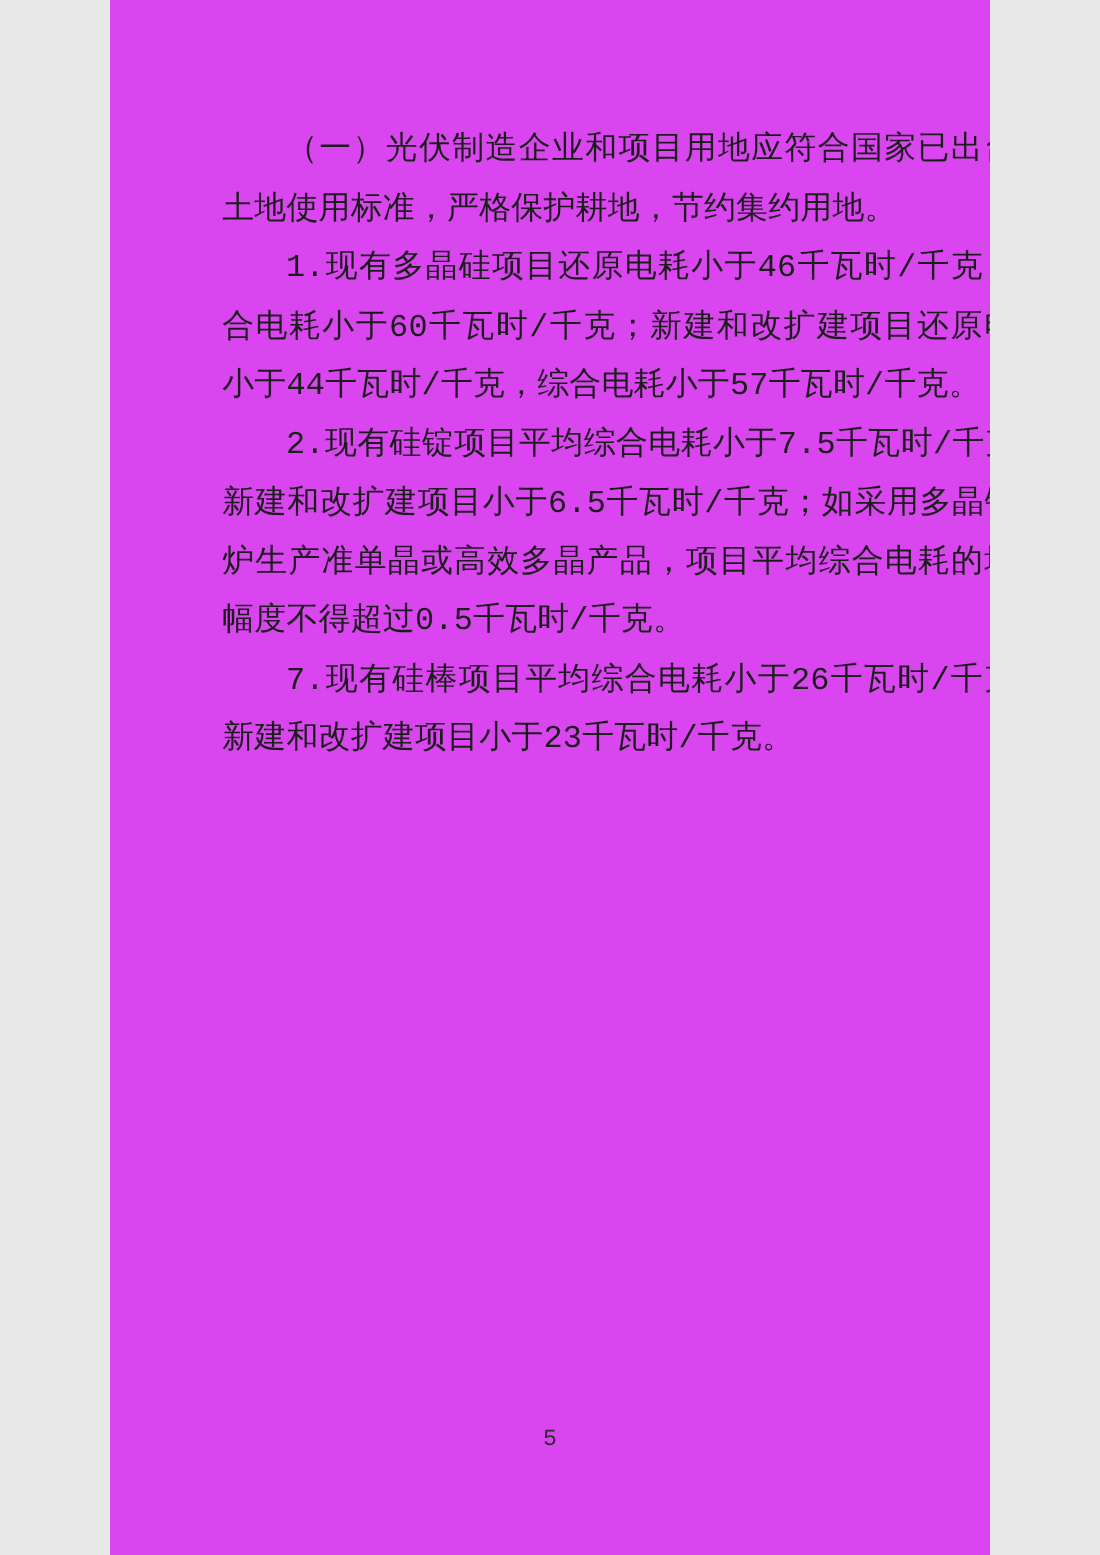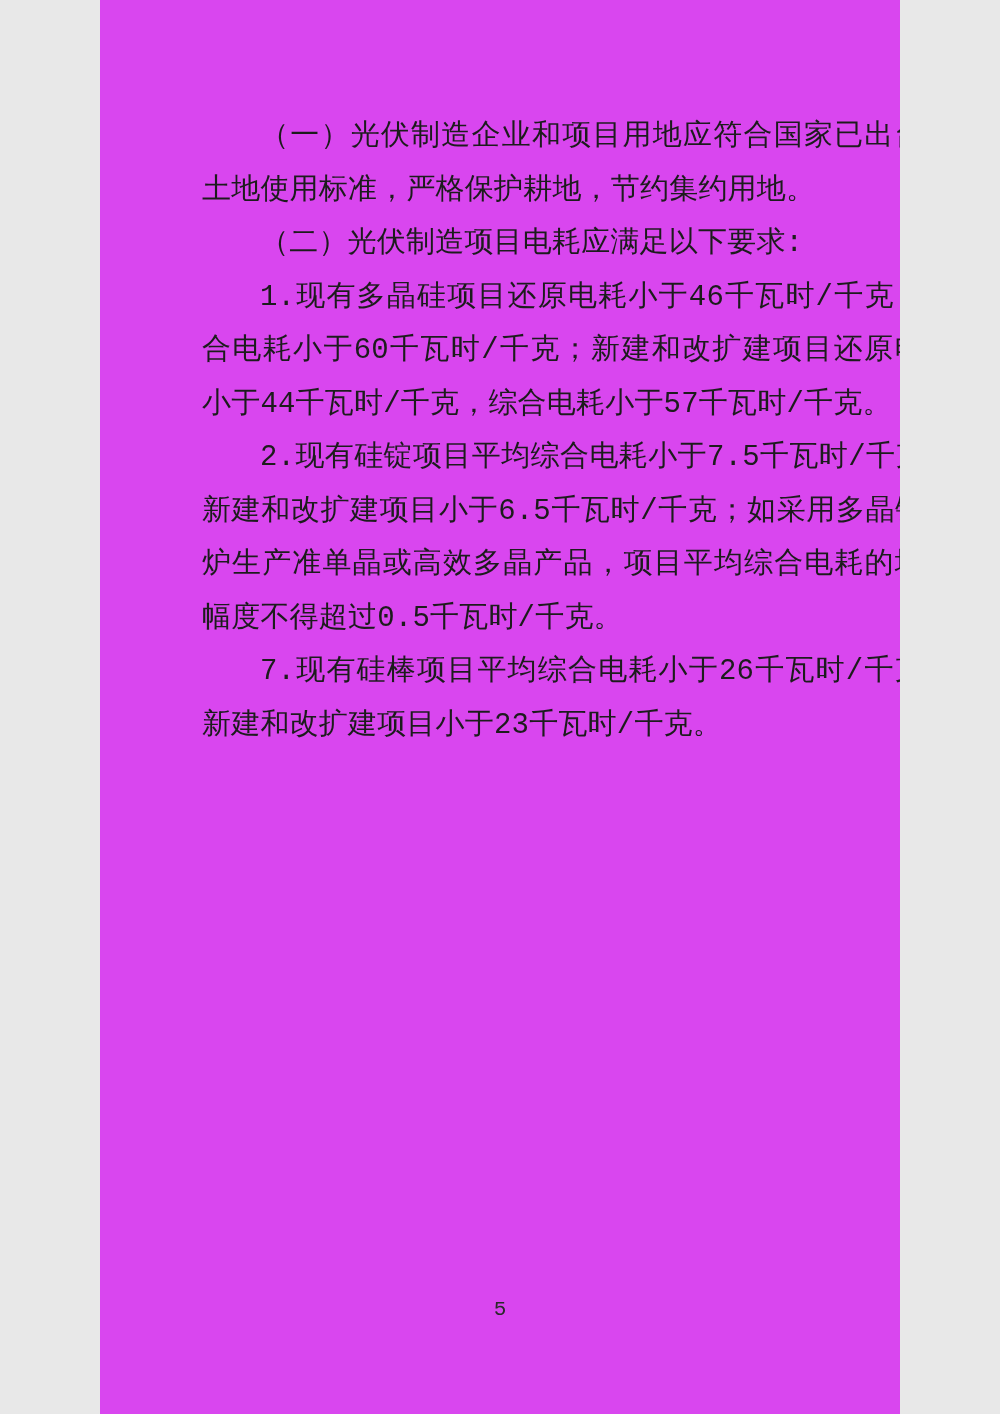--- a/index.html
+++ b/index.html
@@ -44,21 +44,20 @@
   }
 </style>
 </head>
 <body>
 
 <div class="page">
   <div class="doc-body">
 
       <p class="para">（一）光伏制造企业和项目用地应符合国家已出台的土地使用标准，严格保护耕地，节约集约用地。</p>
 
-      <p class="para">（二）光伏制造项目电耗应满足以下要求:</p>
 
       <p class="para">1.现有多晶硅项目还原电耗小于46千瓦时/千克，综合电耗小于60千瓦时/千克；新建和改扩建项目还原电耗小于44千瓦时/千克，综合电耗小于57千瓦时/千克。</p>
 
       <p class="para">2.现有硅锭项目平均综合电耗小于7.5千瓦时/千克，新建和改扩建项目小于6.5千瓦时/千克；如采用多晶铸锭炉生产准单晶或高效多晶产品，项目平均综合电耗的增加幅度不得超过0.5千瓦时/千克。</p>
 
       <p class="para">7.现有硅棒项目平均综合电耗小于26千瓦时/千克，新建和改扩建项目小于23千瓦时/千克。</p>
 
 
 
 

